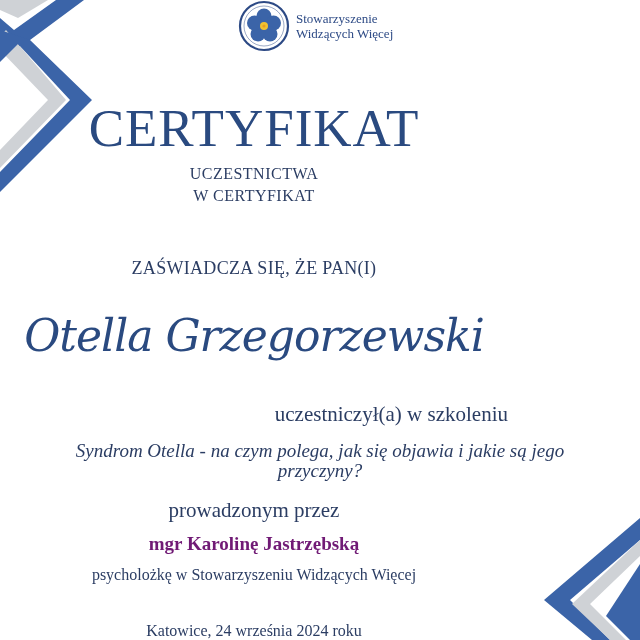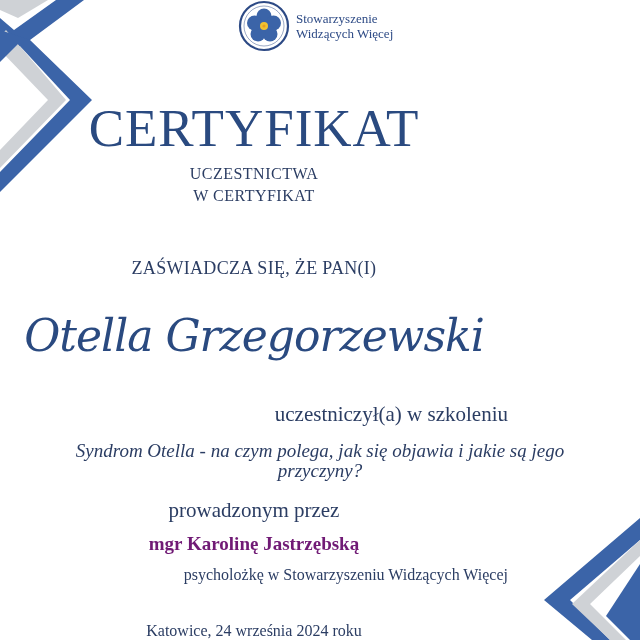--- a/index.html
+++ b/index.html
@@ -41,21 +41,21 @@
       font-family: "DejaVu Serif", "Liberation Serif", serif;
       font-style: italic; color: #2a4a80; letter-spacing: -1px;
     }
     .participated { top: 402px; font-size: 21px; color: #2b3d63; text-align: right; }
     .course {
       top: 441px; left: 40px; width: 560px; font-size: 19px; line-height: 20px;
       font-style: italic; color: #2b3d63;
     }
     .led-by { top: 498px; font-size: 21px; color: #2b3d63; }
     .trainer { top: 533px; font-size: 19px; font-weight: bold; color: #701a75; }
-    .trainer-role { top: 566px; font-size: 16px; color: #2b3d63; text-align: right; }
+    .trainer-role { top: 566px; font-size: 16px; color: #2b3d63; }
     .place-date { top: 622px; font-size: 16px; color: #2b3d63; }
   </style>
 </head>
 <body>
 
 <svg class="deco deco-tl" viewBox="0 0 140 200">
 
   <polygon points="0,0 48,0 18,18 0,10" fill="#cfd2d6"></polygon>
 
   <polygon points="0,18 14,30 56,0 84,0 30,40 0,58" fill="#3b64a8"></polygon>

